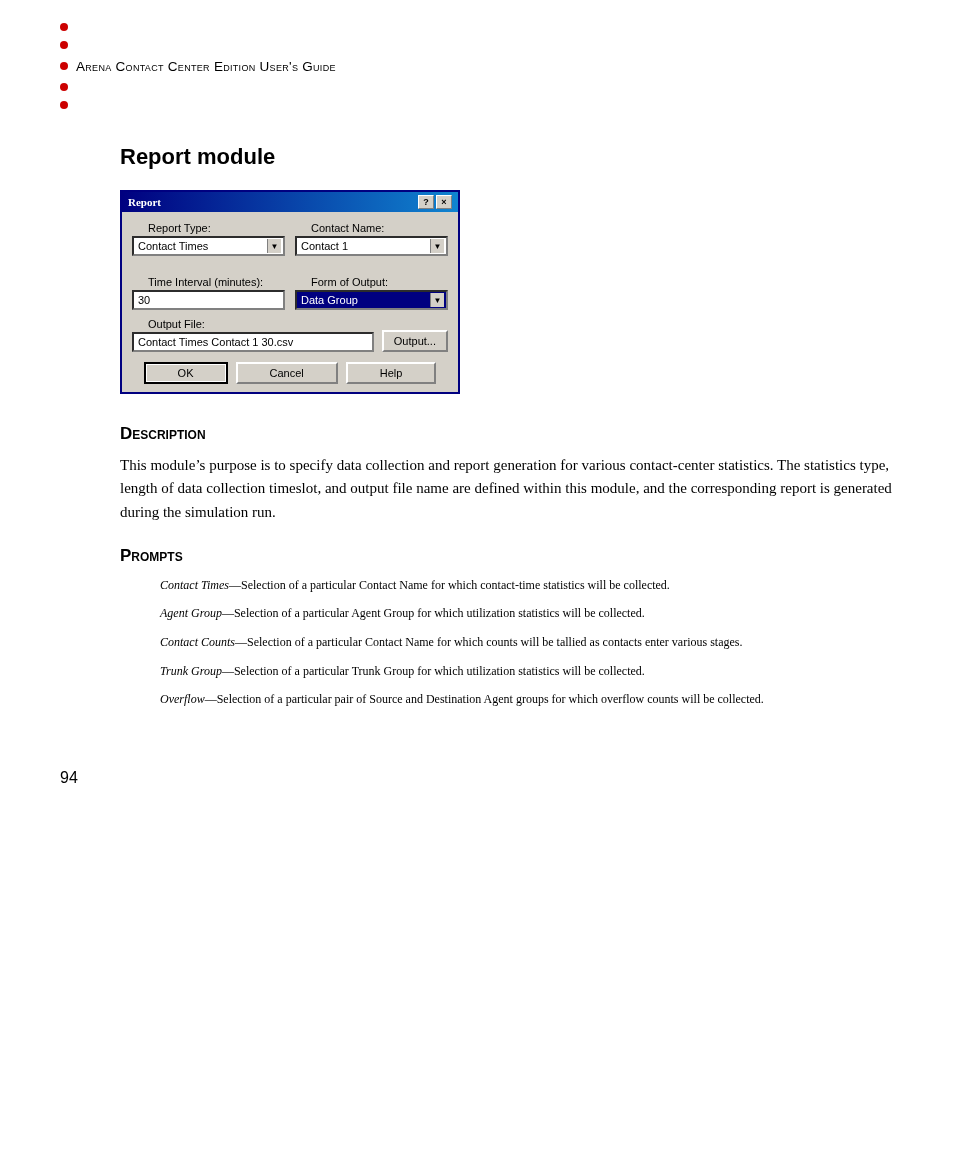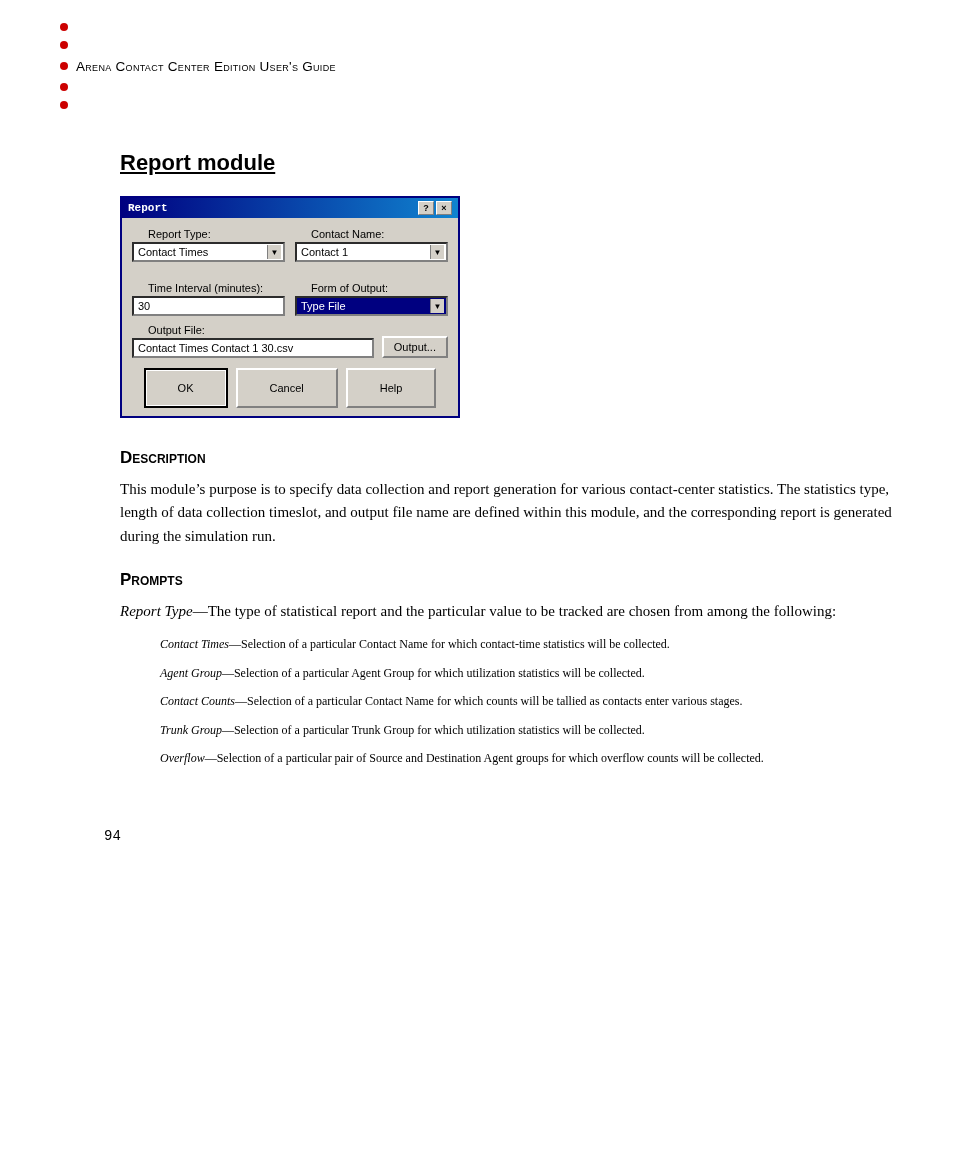--- a/index.html
+++ b/index.html
@@ -50,22 +50,21 @@
     .main-content {
       padding: 10px 60px 40px 120px;
     }
 
     
     .report-module-heading {
       font-size: 22px;
       font-weight: bold;
       font-family: Arial, sans-serif;
       margin-bottom: 20px;
-      margin-top: 16px;
-      text-decoration: underline;
+      margin-top: 10px;
     }
 
     
     .dialog-wrapper {
       margin-bottom: 30px;
       display: flex;
       justify-content: flex-start;
     }
     .dialog-box {
       width: 340px;
@@ -79,21 +78,21 @@
       color: white;
       padding: 3px 6px;
       display: flex;
       justify-content: space-between;
       align-items: center;
       height: 20px;
     }
     .dialog-title-text {
       font-size: 11px;
       font-weight: bold;
-      font-family: Liberation Mono, monospace;
+      font-family: Liberation Serif, serif;
     }
     .dialog-title-buttons {
       display: flex;
       gap: 2px;
     }
     .dialog-title-btn {
       background: #d4d0c8;
       border: 1px solid;
       border-color: #ffffff #808080 #808080 #ffffff;
       width: 16px;
@@ -216,21 +215,21 @@
     }
     .dialog-btn {
       background: #d4d0c8;
       border: 2px solid;
       border-color: #ffffff #808080 #808080 #ffffff;
       padding: 2px 32px;
       font-size: 11px;
       font-family: "MS Sans Serif", Arial, sans-serif;
       cursor: pointer;
       min-width: 56px;
-      height: 40px;
+      height: 22px;
       display: flex;
       align-items: center;
       justify-content: center;
     }
     .dialog-btn-default {
       border: 2px solid #000000;
       border-color: #000000;
       outline: 1px solid #ffffff;
       outline-offset: -3px;
     }
@@ -261,23 +260,22 @@
       line-height: 1.55;
       font-family: "Times New Roman", Times, serif;
     }
     .italic-term {
       font-style: italic;
     }
 
     
     .page-number {
       padding: 10px 60px 20px 60px;
-      font-size: 14px;
-      font-family: Liberation Mono, monospace;
-      margin-left: 44px;
+      font-size: 16px;
+      font-family: Liberation Sans, sans-serif;
     }
   </style>
 </head>
 <body>
 
 <div class="header-area">
   <div class="bullet-line">
     <span class="bullet-dot"></span>
   </div>
   <div class="bullet-line">
@@ -334,21 +332,21 @@
         <div class="dialog-row">
           <div class="dialog-field">
             <span class="dialog-label">Time Interval (minutes):</span>
             <div class="dialog-input">
               <span>30</span>
             </div>
           </div>
           <div class="dialog-field">
             <span class="dialog-label">Form of Output:</span>
             <div class="dialog-select-highlighted">
-              <span class="dialog-select-text">Type File</span>
+              <span class="dialog-select-text">Data Group</span>
               <span class="dialog-select-arrow">▼</span>
             </div>
           </div>
         </div>
 
         <div class="output-file-row">
           <div class="output-file-input-wrap">
             <div class="dialog-label">Output File:</div>
             <div class="dialog-input">
               <span>Contact Times Contact 1 30.csv</span>
@@ -372,23 +370,20 @@
         </div>
       </div>
     </div>
   </div>
 
   <div class="section-heading">Description</div>
   <p class="body-para">This module’s purpose is to specify data collection and report generation for various contact-center statistics. The statistics type, length of data collection timeslot, and output file name are defined within this module, and the corresponding report is generated during the simulation run.</p>
 
   <div class="section-heading">Prompts</div>
 
-  <p class="body-para">
-    <span class="italic-term">Report Type</span><span>—The type of statistical report and the particular value to be tracked are chosen from among the following:</span>
-  </p>
 
   <div id="indent-items-container">
       <p class="indent-para"><span class="italic-term">Contact Times</span><span>—Selection of a particular Contact Name for which contact-time statistics will be collected.</span></p>
       <p class="indent-para"><span class="italic-term">Agent Group</span><span>—Selection of a particular Agent Group for which utilization statistics will be collected.</span></p>
       <p class="indent-para"><span class="italic-term">Contact Counts</span><span>—Selection of a particular Contact Name for which counts will be tallied as contacts enter various stages.</span></p>
       <p class="indent-para"><span class="italic-term">Trunk Group</span><span>—Selection of a particular Trunk Group for which utilization statistics will be collected.</span></p>
       <p class="indent-para"><span class="italic-term">Overflow</span><span>—Selection of a particular pair of Source and Destination Agent groups for which overflow counts will be collected.</span></p>
     </div>
 
 </div>

